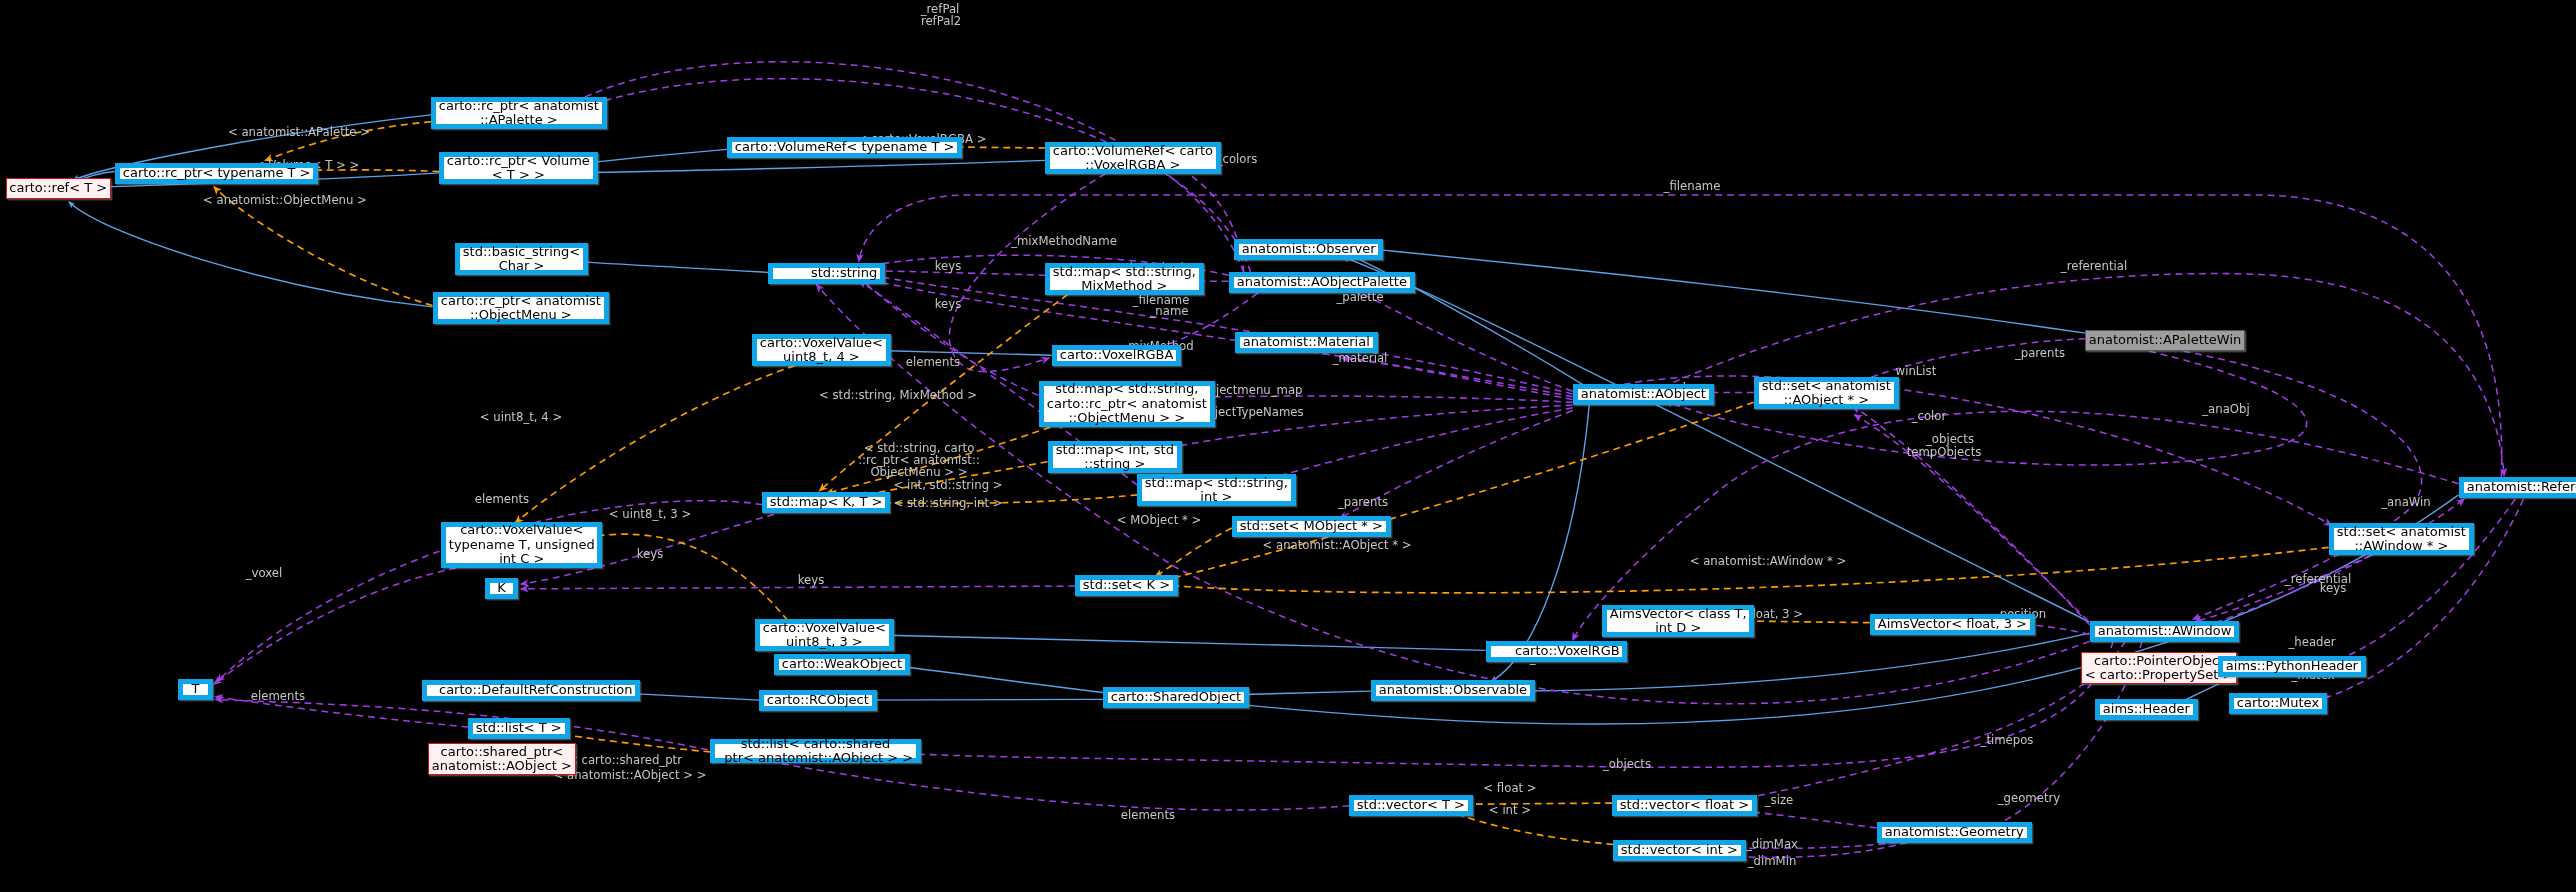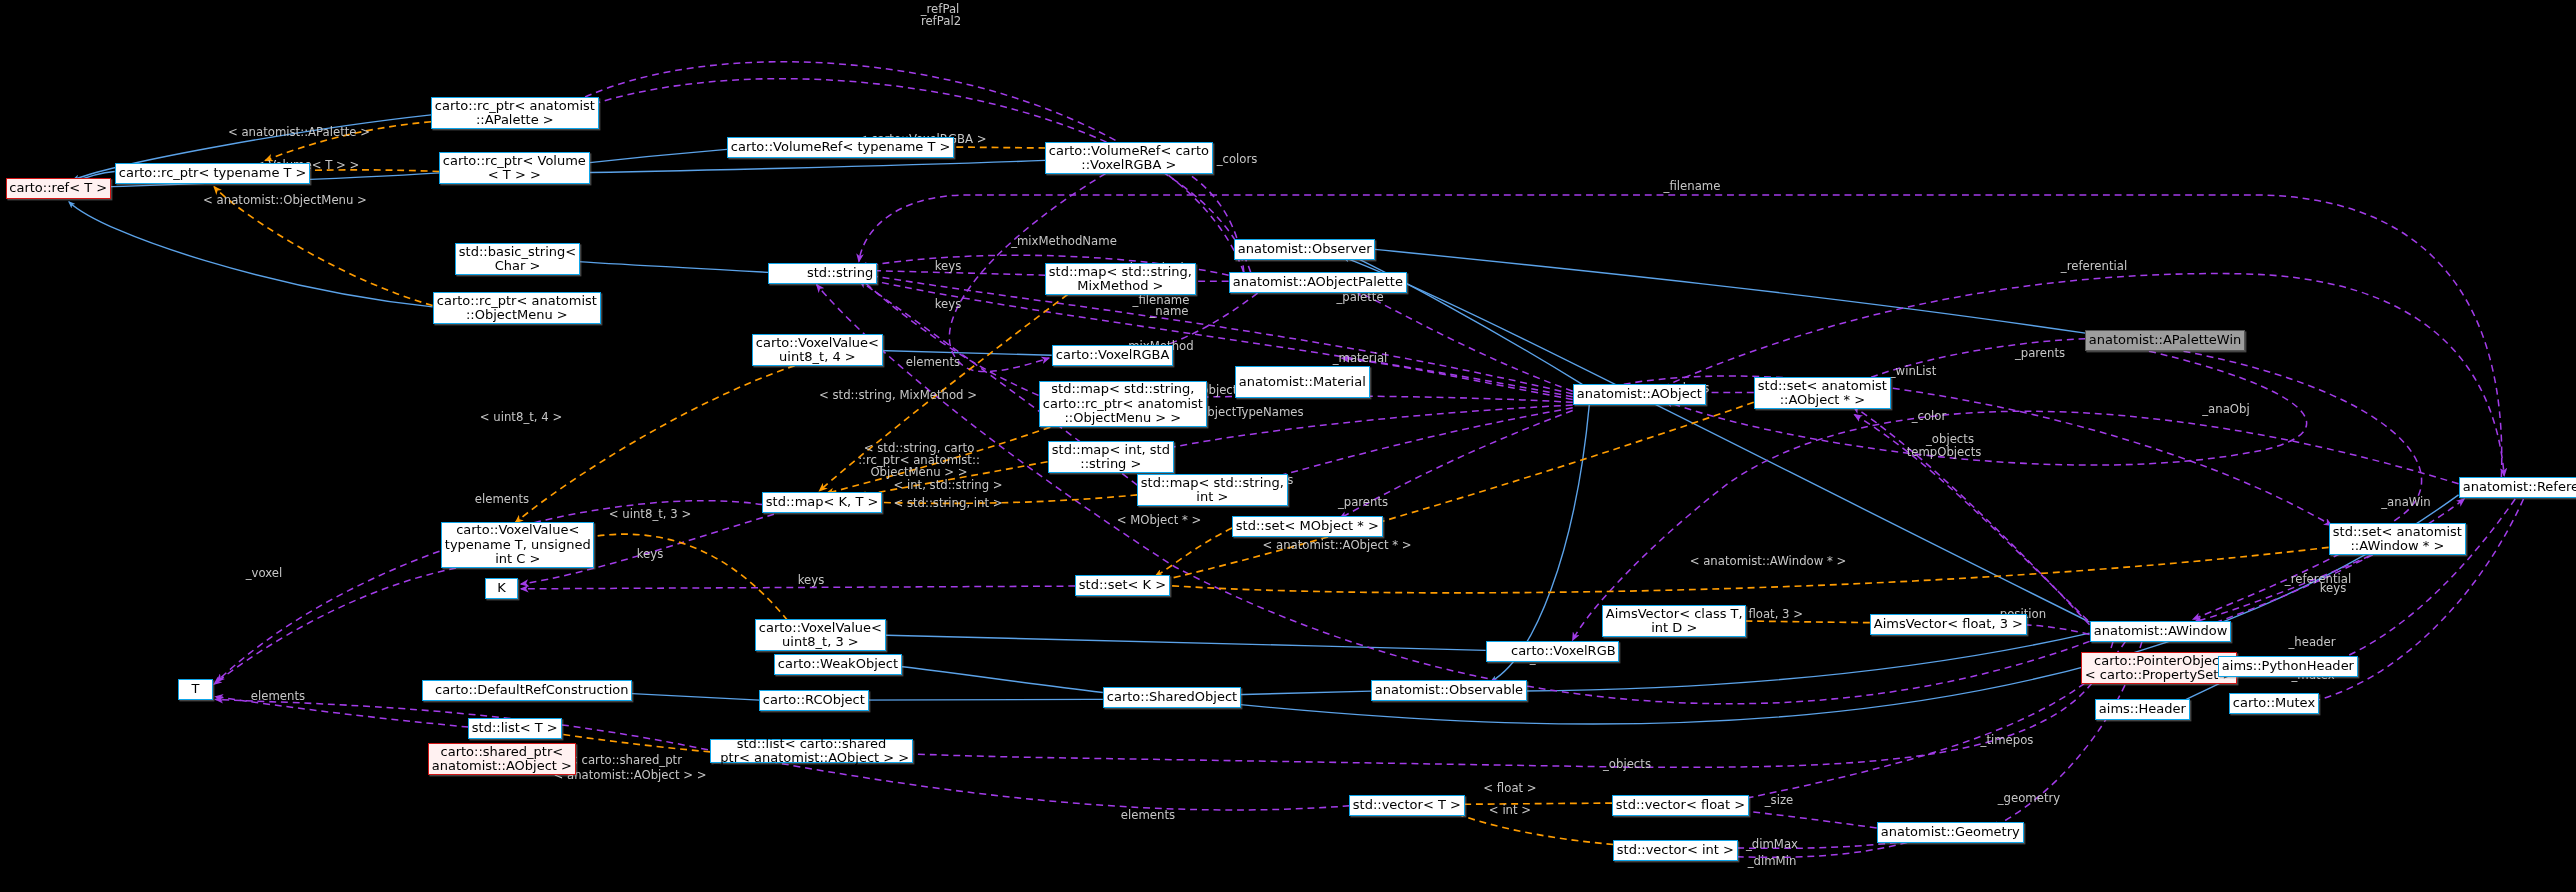--- a/index.html
+++ b/index.html
@@ -6,21 +6,21 @@
   #stage{
     position:relative;width:2576px;height:893px;background:#000;overflow:hidden;
     font-family:"DejaVu Sans","Liberation Sans",sans-serif;
   }
   #edge-layer{position:absolute;left:0;top:0;width:2576px;height:893px;}
   path.edge{fill:none;}
   path.inherit{stroke:#5ba2e8;stroke-width:2;}
   path.member{stroke:#a23ce8;stroke-width:2.2;stroke-dasharray:10 7;}
   path.template{stroke:#ff9c00;stroke-width:2.4;stroke-dasharray:10 7;}
   .node{
-    position:absolute;background:#ffffff;border:1px solid #0ea5e9;
+    position:absolute;background:#ffffff;border:5px solid #0ea5e9;
     box-shadow:1.4px 1.4px 0 0 rgba(150,150,150,.45);
     color:#000;display:flex;flex-direction:column;justify-content:center;align-items:center;
     font-size:13px;line-height:14.5px;text-align:center;white-space:nowrap;z-index:3;
     padding:0.7px 2.8px;box-sizing:border-box;cursor:pointer;
   }
   .node.red{border:1.7px solid #d21616;background:#fff1f1;}
   .node.gray{background:#9d9d9d;border:1px solid #565656;}
   .edge-label{
     position:absolute;color:#c6c6c6;font-size:11.7px;line-height:11.7px;white-space:nowrap;
     transform:translate(-50%,-50%);z-index:2;
@@ -239,21 +239,21 @@
       <div class="node" style="left: 1229px; top: 272px; min-width: 124px; height: 21px;">
         <span>anatomist::AObjectPalette</span>
       </div>
       <div class="node" style="left: 752px; top: 334px; min-width: 97px; height: 32px;">
         <span>carto::VoxelValue&lt;</span>
         <span>uint8_t, 4 &gt;</span>
       </div>
       <div class="node" style="left: 1052px; top: 345px; min-width: 97px; height: 21px;">
         <span>carto::VoxelRGBA</span>
       </div>
-      <div class="node" style="left: 1235px; top: 366px; min-width: 104px; height: 32px;">
+      <div class="node" style="left: 1235px; top: 332px; min-width: 104px; height: 21px;">
         <span>anatomist::Material</span>
       </div>
       <div class="node" style="left: 1039px; top: 381px; min-width: 117px; height: 46px;">
         <span>std::map&lt; std::string,</span>
         <span>carto::rc_ptr&lt; anatomist</span>
         <span>::ObjectMenu &gt; &gt;</span>
       </div>
       <div class="node" style="left: 1048px; top: 441px; min-width: 87px; height: 32px;">
         <span>std::map&lt; int, std</span>
         <span>::string &gt;</span>

